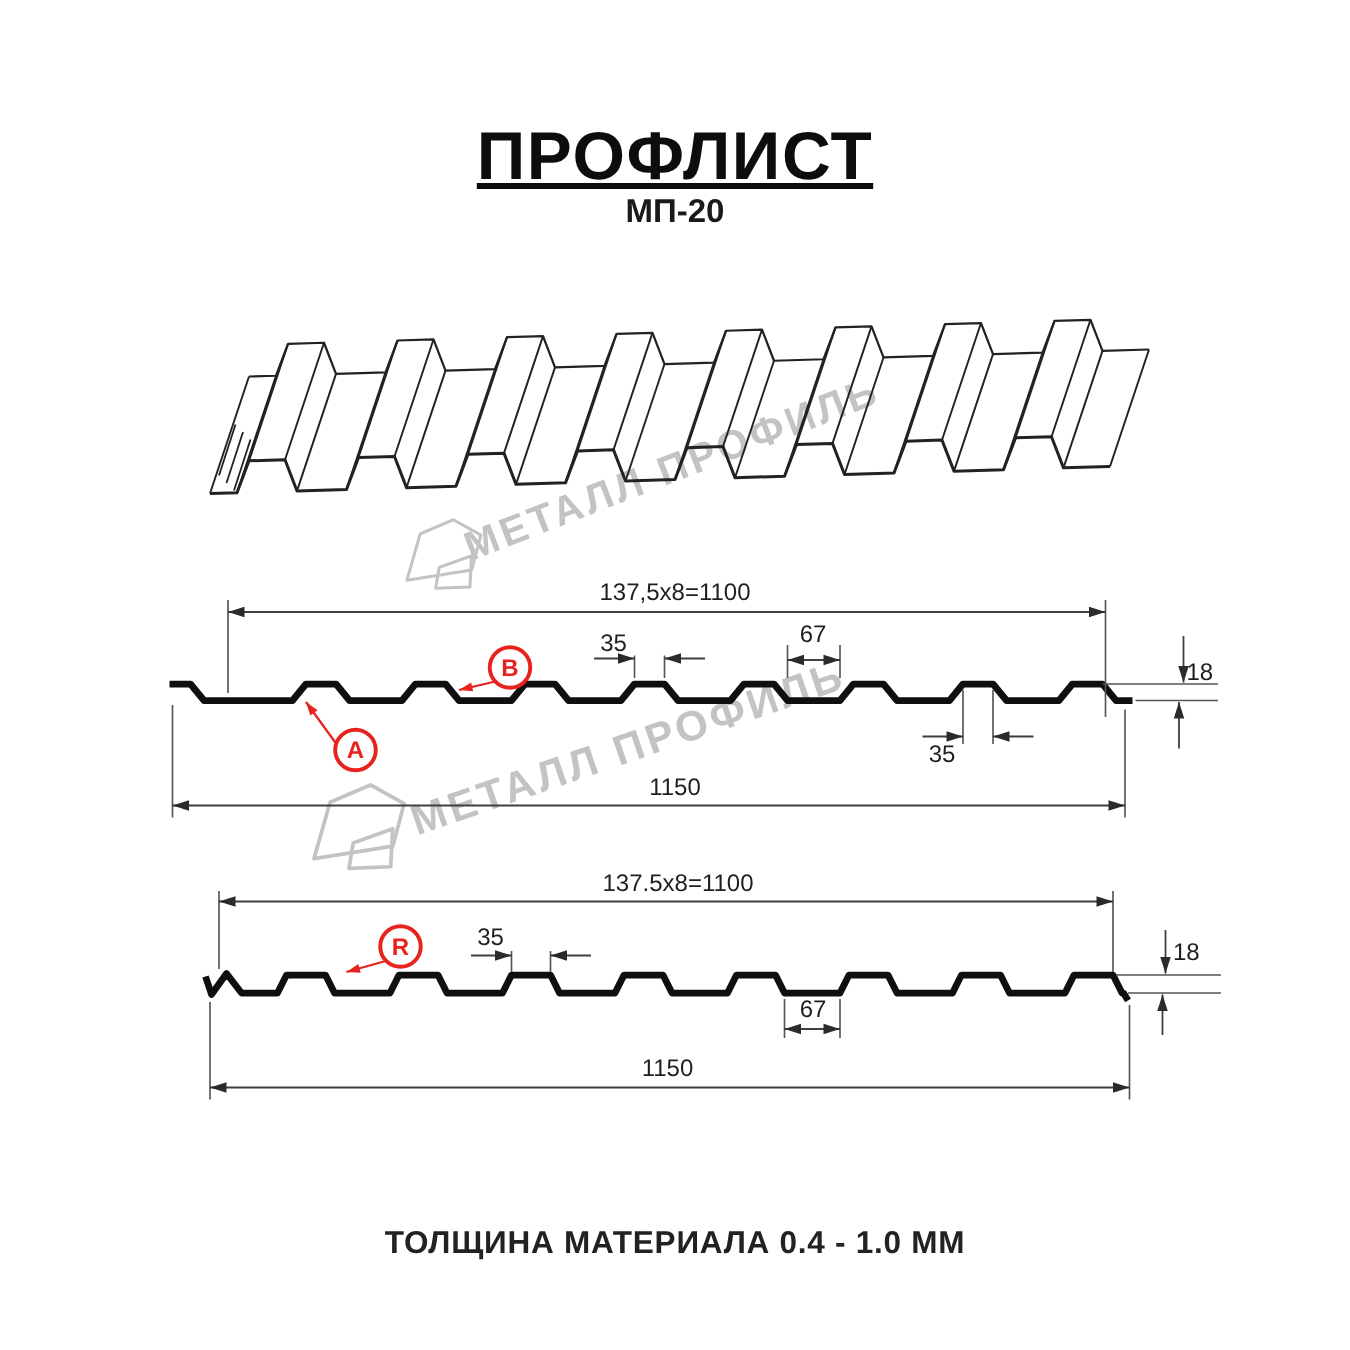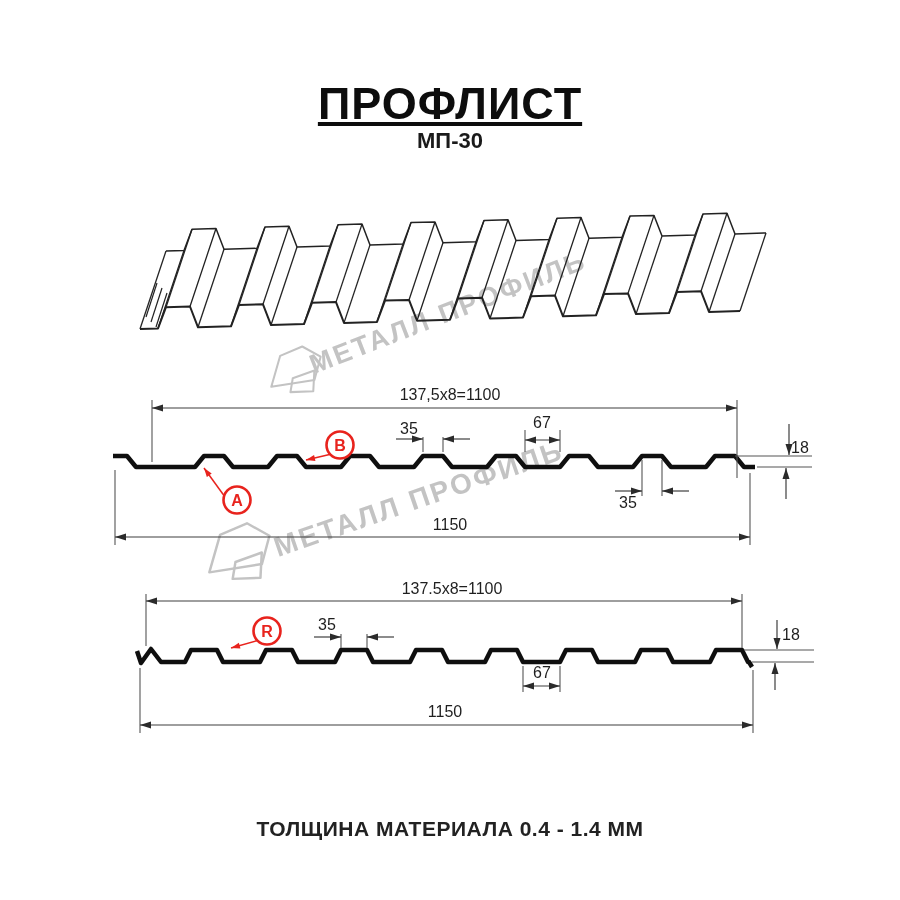--- a/index.html
+++ b/index.html
@@ -12,21 +12,21 @@
   .footer{position:absolute;top:817px;left:0;width:900px;text-align:center;
          font-size:21px;font-weight:700;letter-spacing:0.5px;color:#222;}
   svg{position:absolute;left:0;top:0;}
   text{font-family:"Liberation Sans",sans-serif;}
 </style>
 </head>
 <body>
 
 <div class="page">
   <div class="title">ПРОФЛИСТ</div>
-  <div class="subtitle">МП-30</div>
+  <div class="subtitle">МП-20</div>
 
   <svg id="drawing" width="900" height="900" viewBox="0 0 900 900">
     <defs>
       <marker id="arB" markerUnits="userSpaceOnUse" markerWidth="12" markerHeight="8" viewBox="0 0 12 8" refX="11.5" refY="4" orient="auto-start-reverse">
         <path d="M0.5,0.5 L11.5,4 L0.5,7.5 Z" fill="#2b2b2b"></path>
       </marker>
       <marker id="arR" markerUnits="userSpaceOnUse" markerWidth="10" markerHeight="7" viewBox="0 0 10 7" refX="9.5" refY="3.5" orient="auto-start-reverse">
         <path d="M0.5,0.5 L9.5,3.5 L0.5,6.5 Z" fill="#e8231d"></path>
       </marker>
     </defs>
@@ -147,14 +147,14 @@
         <line x1="140" y1="668" x2="140" y2="733" stroke="#555" stroke-width="1.1"></line>
         <line x1="753" y1="670" x2="753" y2="733" stroke="#555" stroke-width="1.1"></line>
         <line x1="140" y1="725" x2="753" y2="725" stroke="#3f3f3f" stroke-width="1.2" marker-start="url(#arB)" marker-end="url(#arB)"></line>
         <text x="445" y="717" font-size="16" fill="#1f1f1f" text-anchor="middle">1150</text>
         <line x1="263" y1="639" x2="231" y2="648" stroke="#e8231d" stroke-width="1.5" marker-end="url(#arR)"></line>
         <circle cx="267" cy="631" r="13.5" fill="#fff" stroke="#e8231d" stroke-width="2.6"></circle>
         <text x="267" y="636.5" font-size="16" fill="#e8231d" text-anchor="middle" font-weight="bold">R</text>
       </g>
     </svg>
 
-  <div class="footer">ТОЛЩИНА МАТЕРИАЛА 0.4 - 1.4 ММ</div>
+  <div class="footer">ТОЛЩИНА МАТЕРИАЛА 0.4 - 1.0 ММ</div>
 </div>
 
 </body></html>

